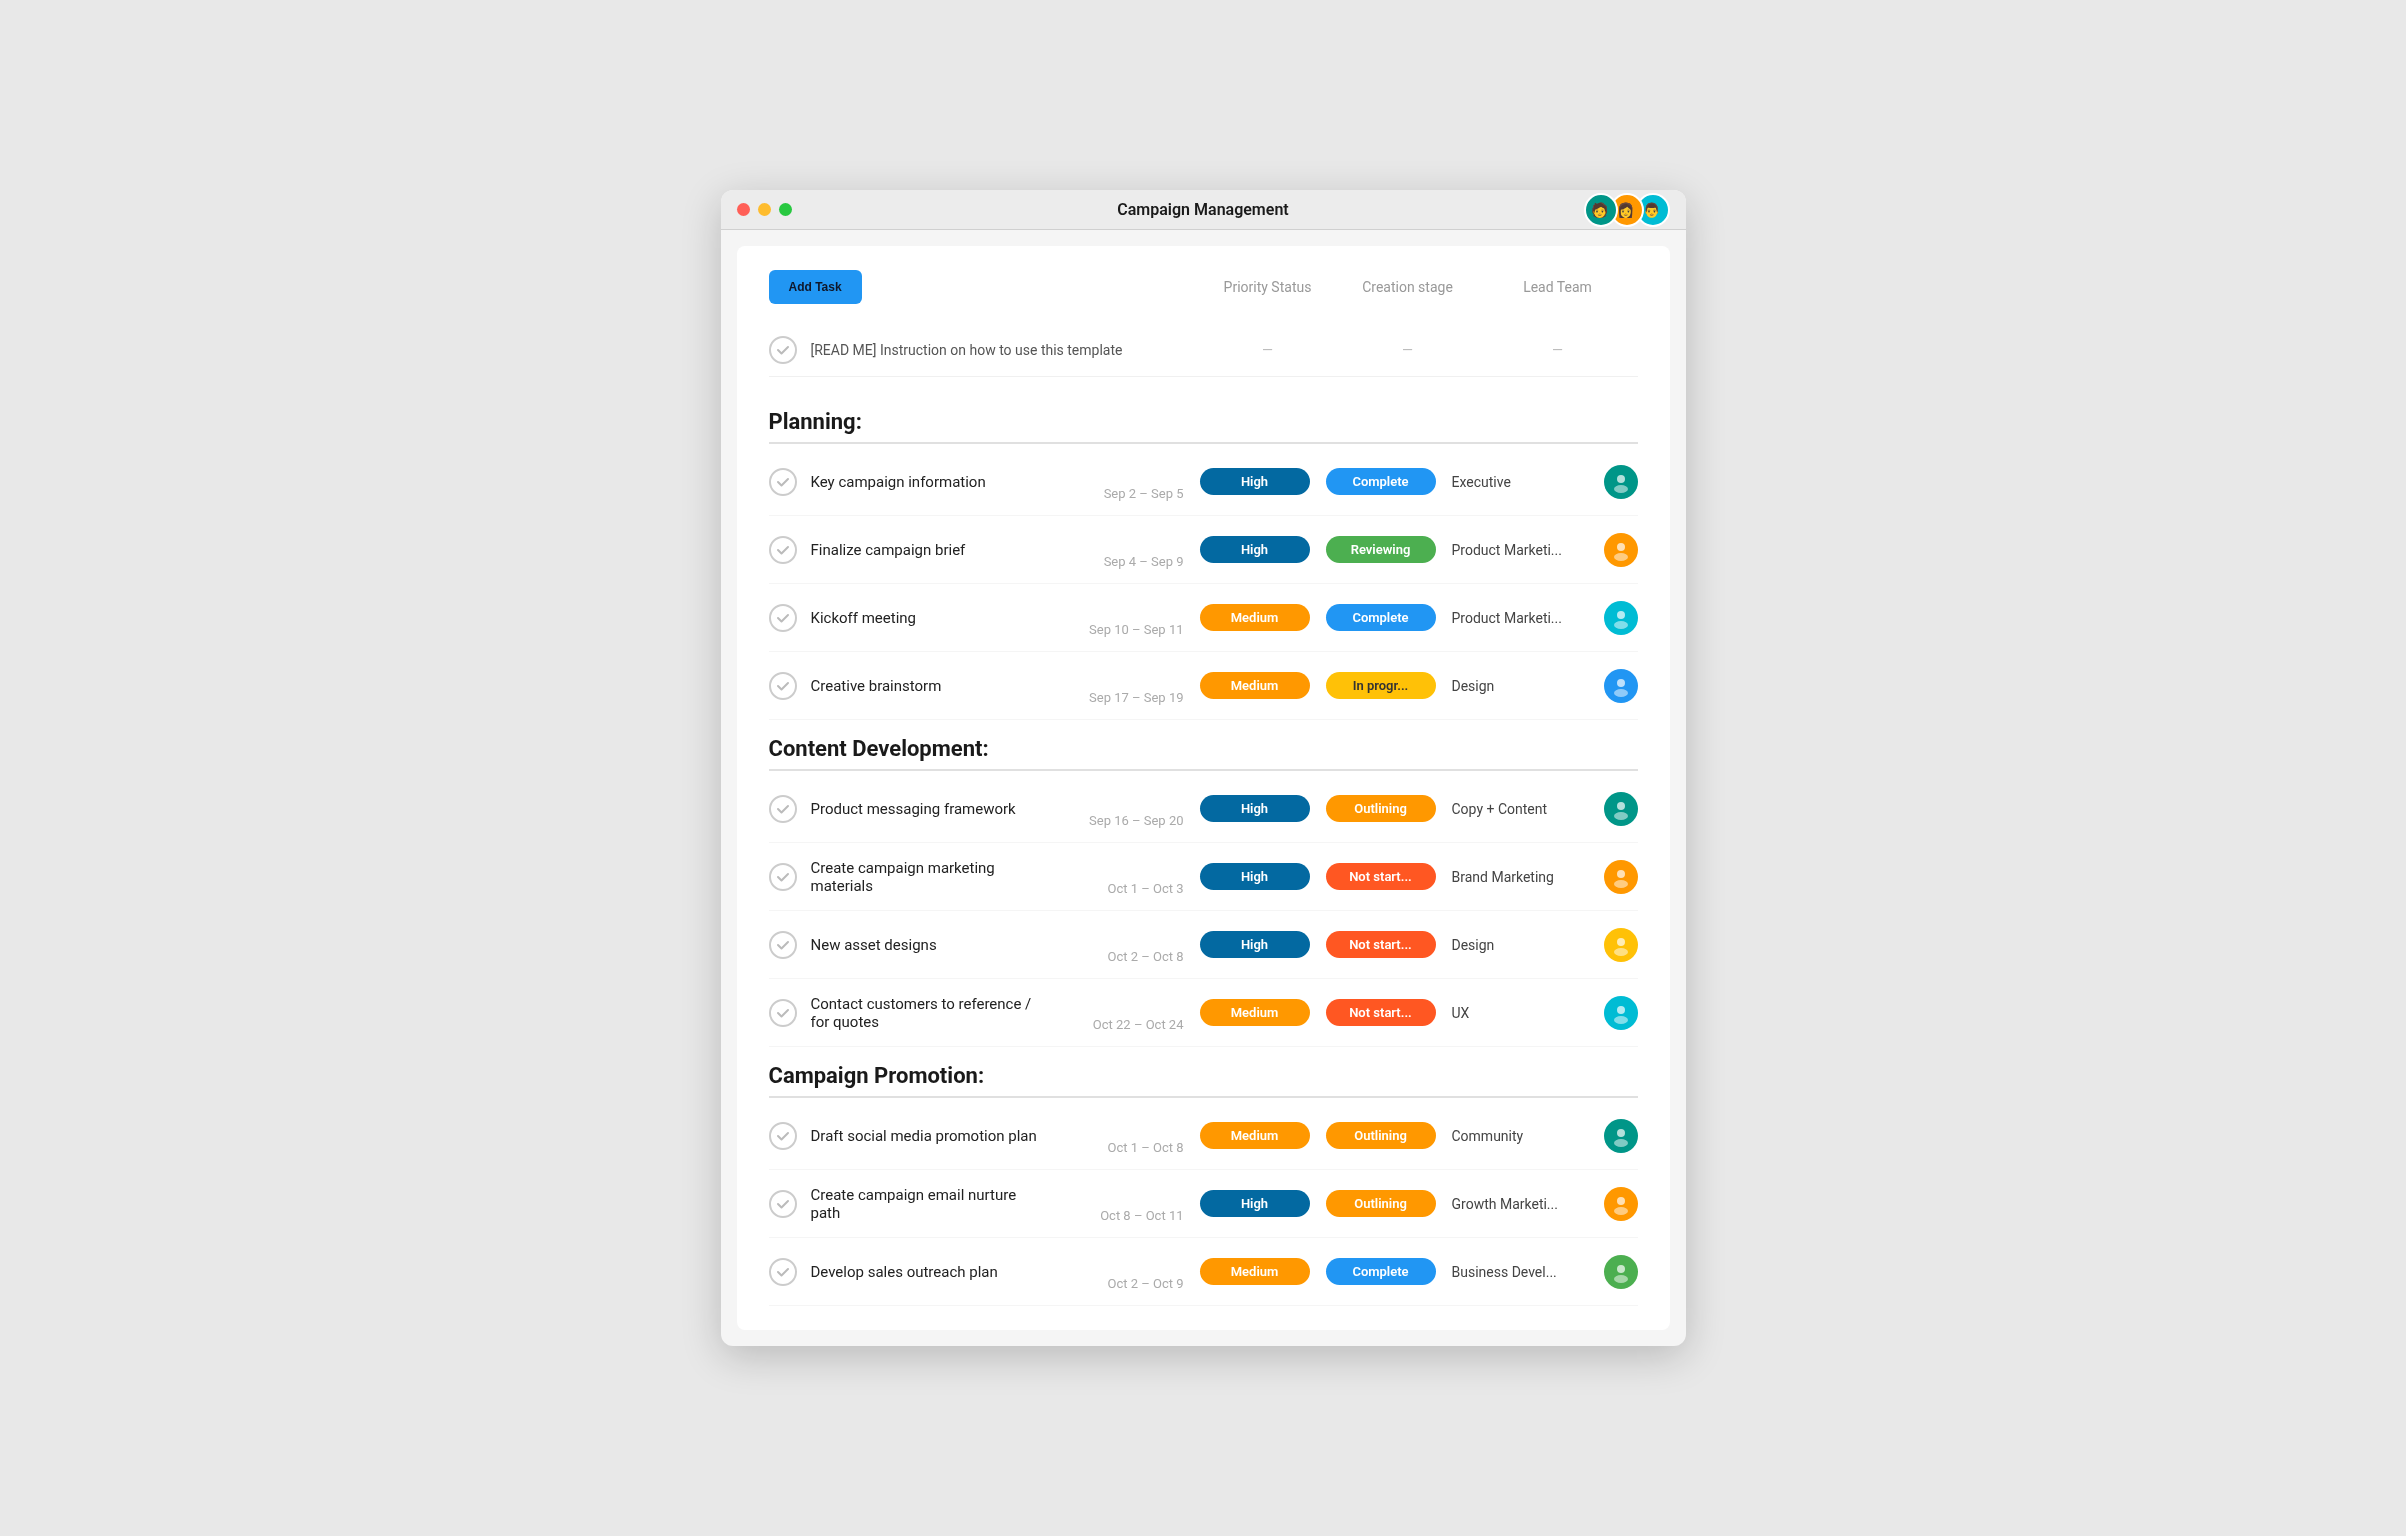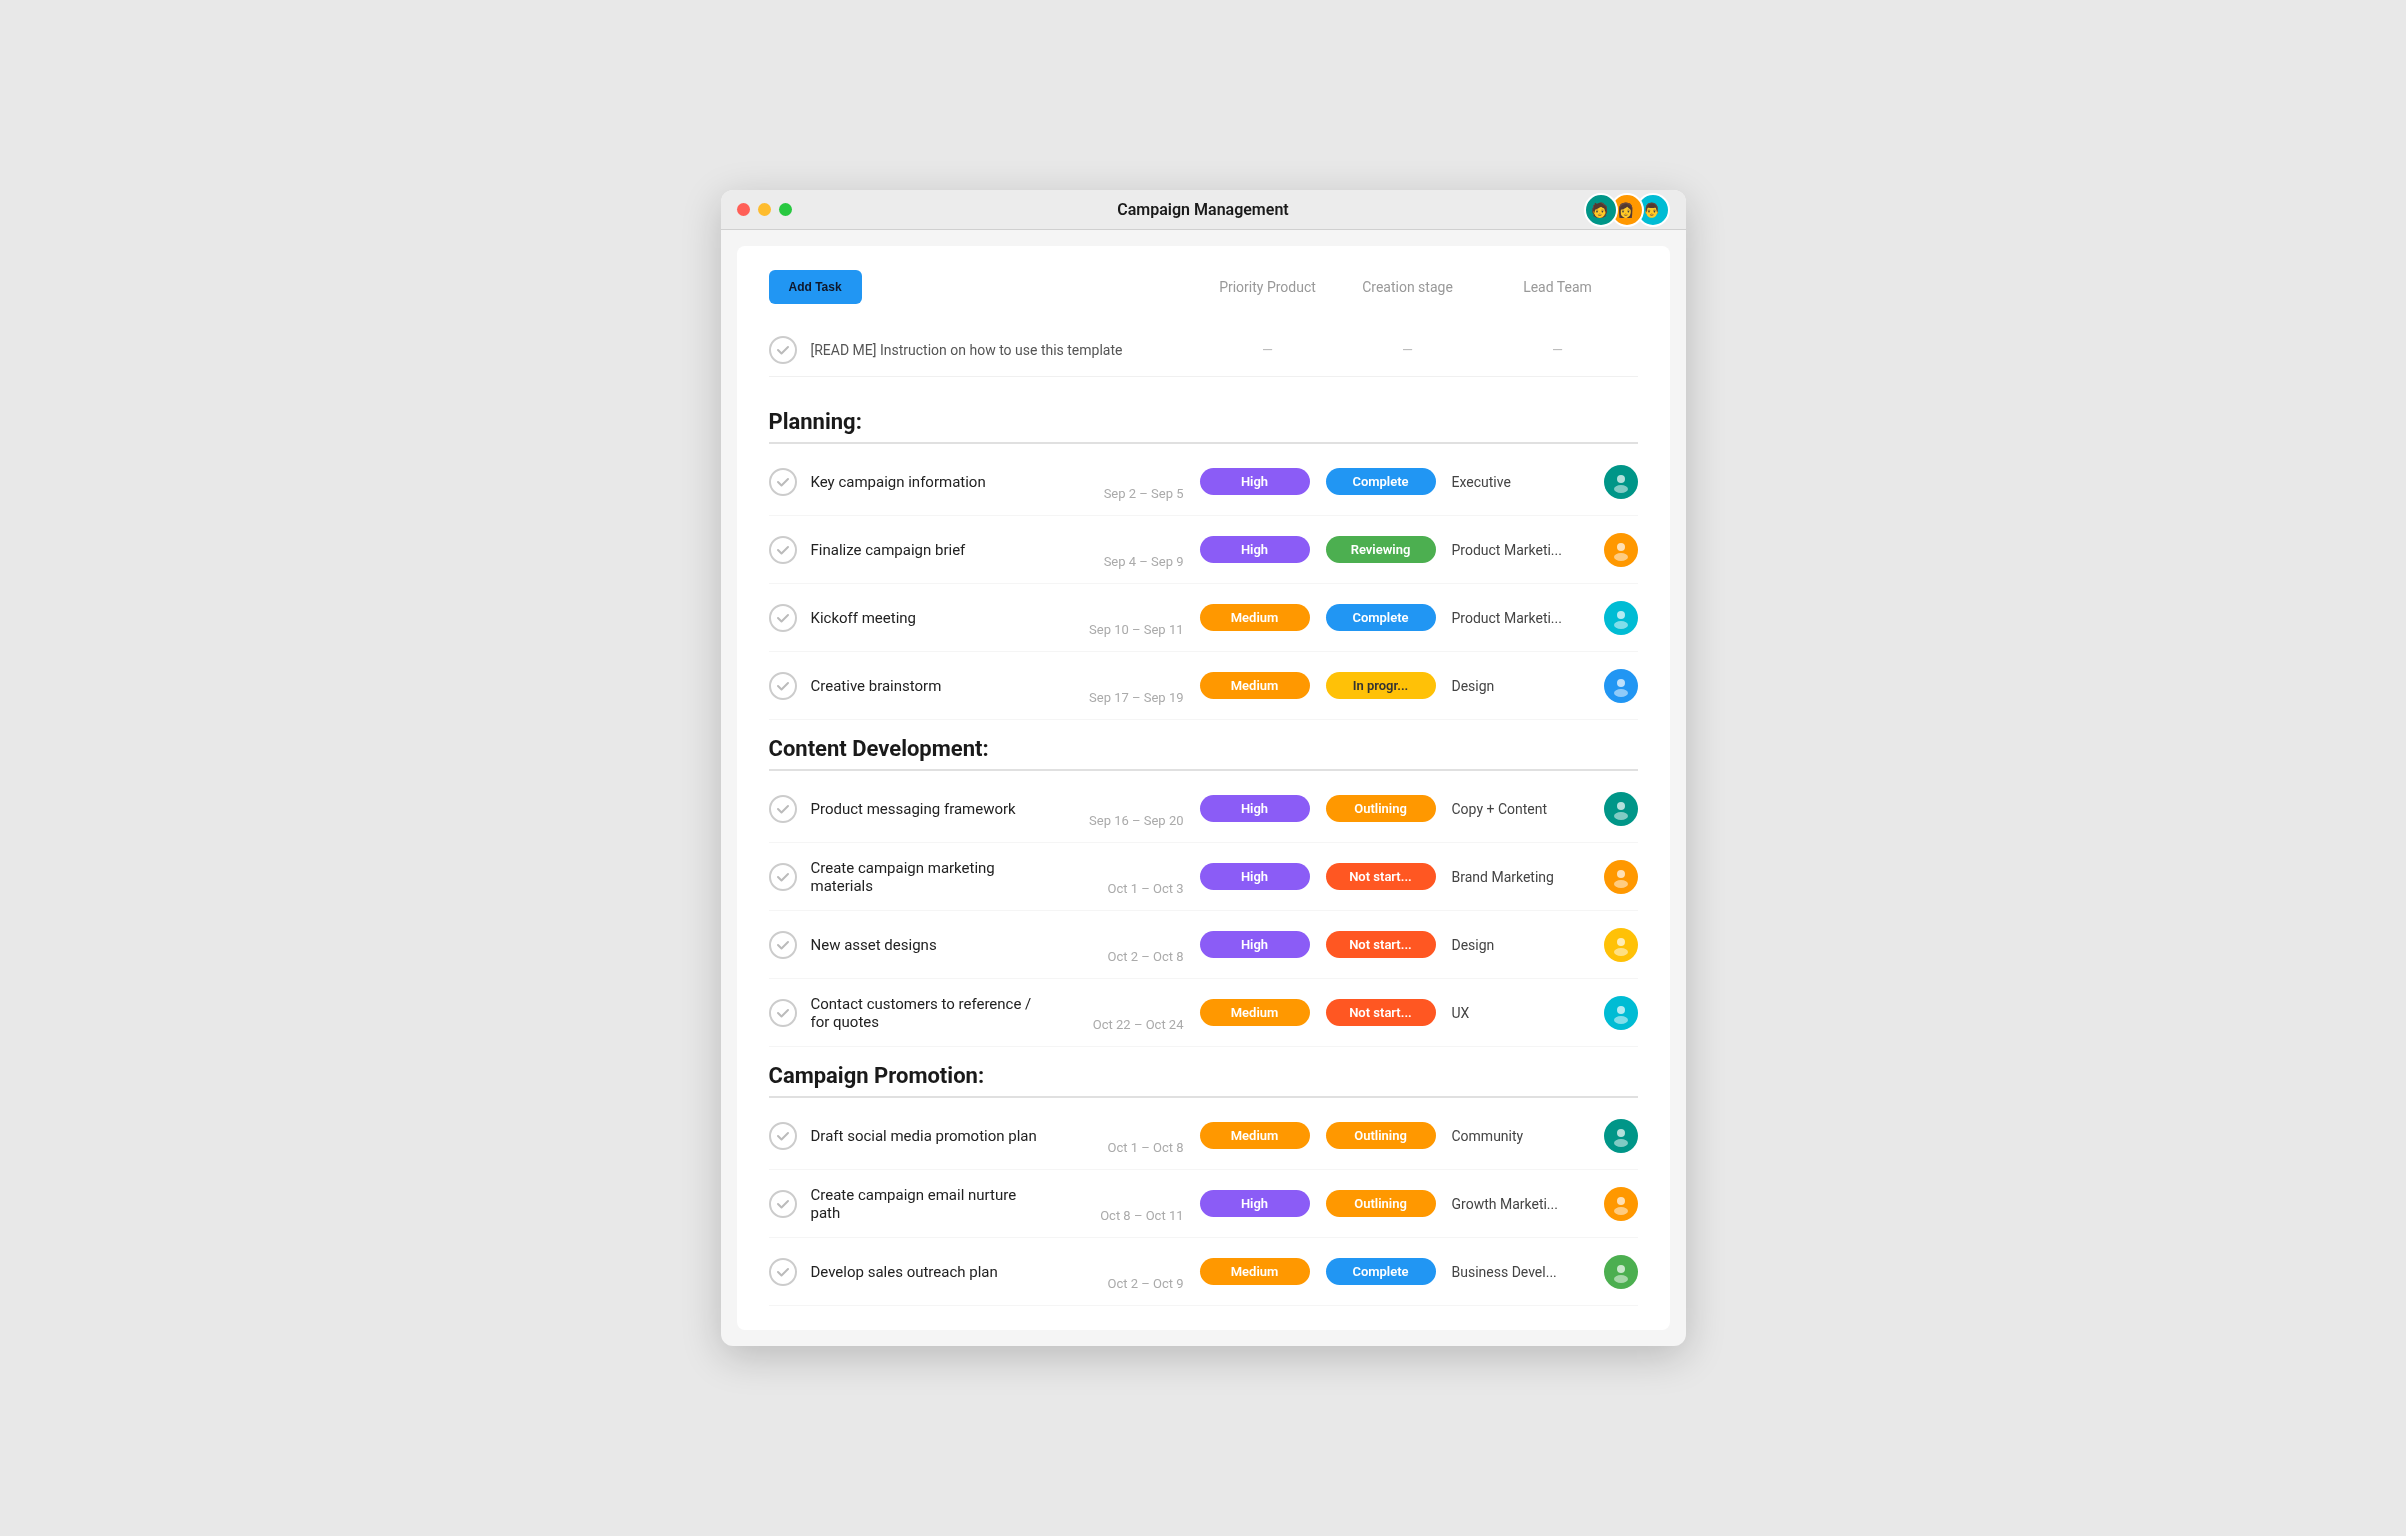--- a/index.html
+++ b/index.html
@@ -179,21 +179,21 @@
       padding: 6px 16px;
       font-size: 13px;
       font-weight: 600;
       color: #fff;
       text-align: center;
       width: 110px;
       flex-shrink: 0;
     }
     .badge-priority { margin-right: 16px; }
     .badge-status { margin-right: 16px; }
-    .priority-high { background: #8b5cf6; }
+    .priority-high { background: #0369a1; }
     .priority-medium { background: #ff9800; }
     .status-complete { background: #2196F3; }
     .status-reviewing { background: #4CAF50; }
     .status-inprogress { background: #FFC107; color: #333; }
     .status-outlining { background: #FF9800; }
     .status-notstart { background: #FF5722; }
 
     .task-team {
       font-size: 14px;
       color: #444;
@@ -239,21 +239,21 @@
       <div class="avatar-top av-teal" style="z-index:3;">🧑</div>
       <div class="avatar-top av-orange" style="z-index:2;">👩</div>
       <div class="avatar-top av-cyan" style="z-index:1;">👨</div>
     </div>
   </div>
 
   <div class="content">
     <div class="toolbar">
       <button class="add-task-btn">Add Task</button>
       <div class="col-headers">
-        <div class="col-header col-priority">Priority Product</div>
+        <div class="col-header col-priority">Priority Status</div>
         <div class="col-header col-status">Creation stage</div>
         <div class="col-header col-team">Lead Team</div>
       </div>
     </div>
 
     <div class="instruction-row">
       <div class="task-check">
         <svg viewBox="0 0 14 14" fill="none" xmlns="http://www.w3.org/2000/svg">
           <polyline points="2,7 5.5,10.5 12,4" stroke="#bbb" stroke-width="2" stroke-linecap="round" stroke-linejoin="round"></polyline>
         </svg>

